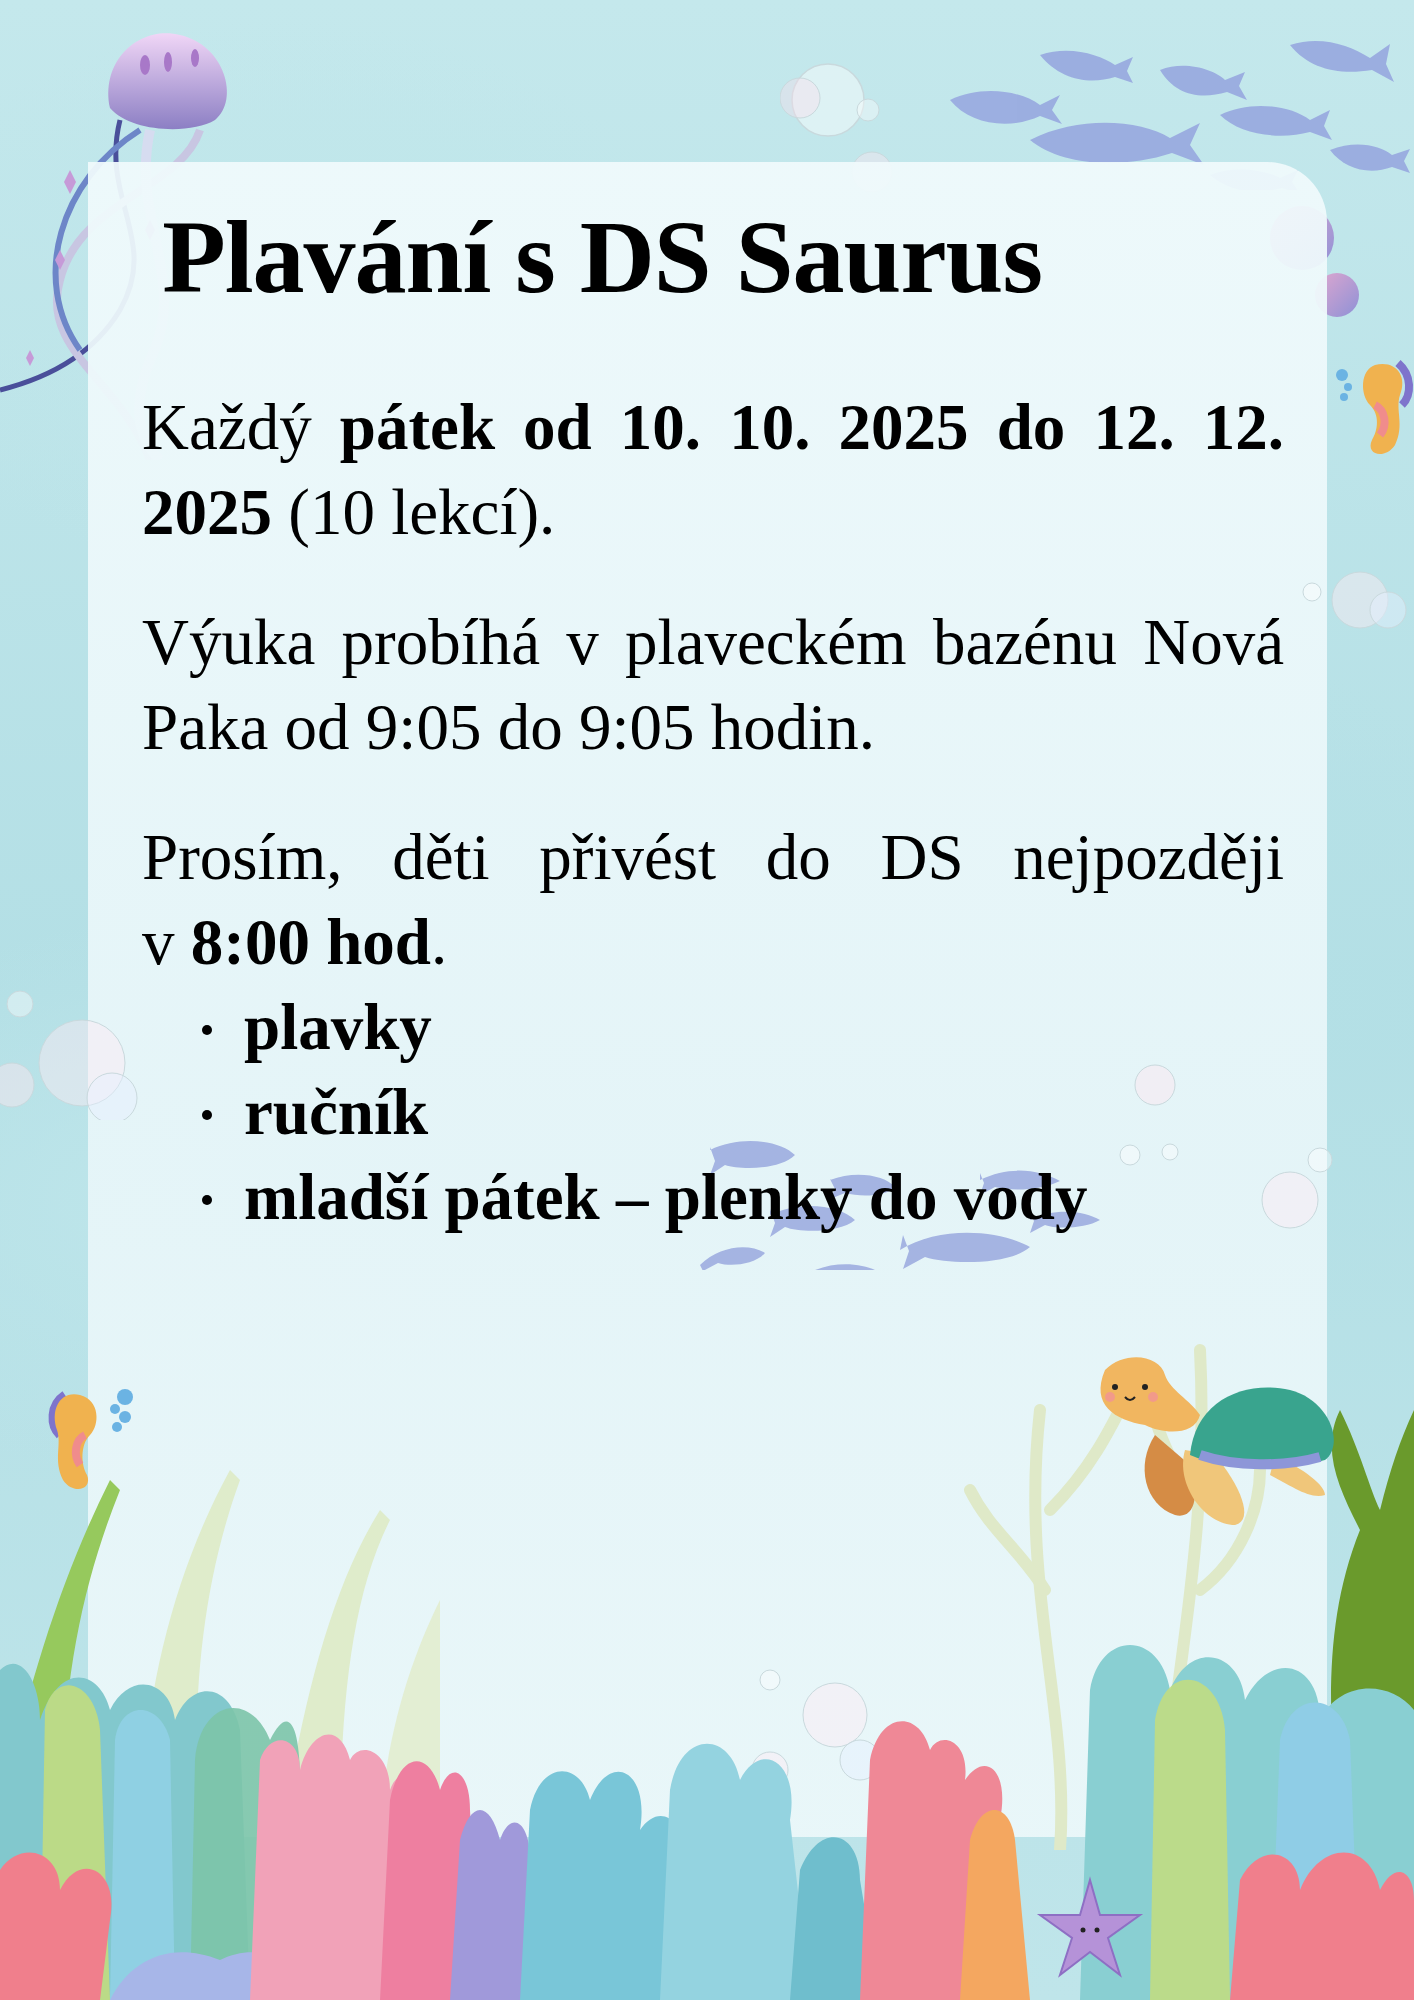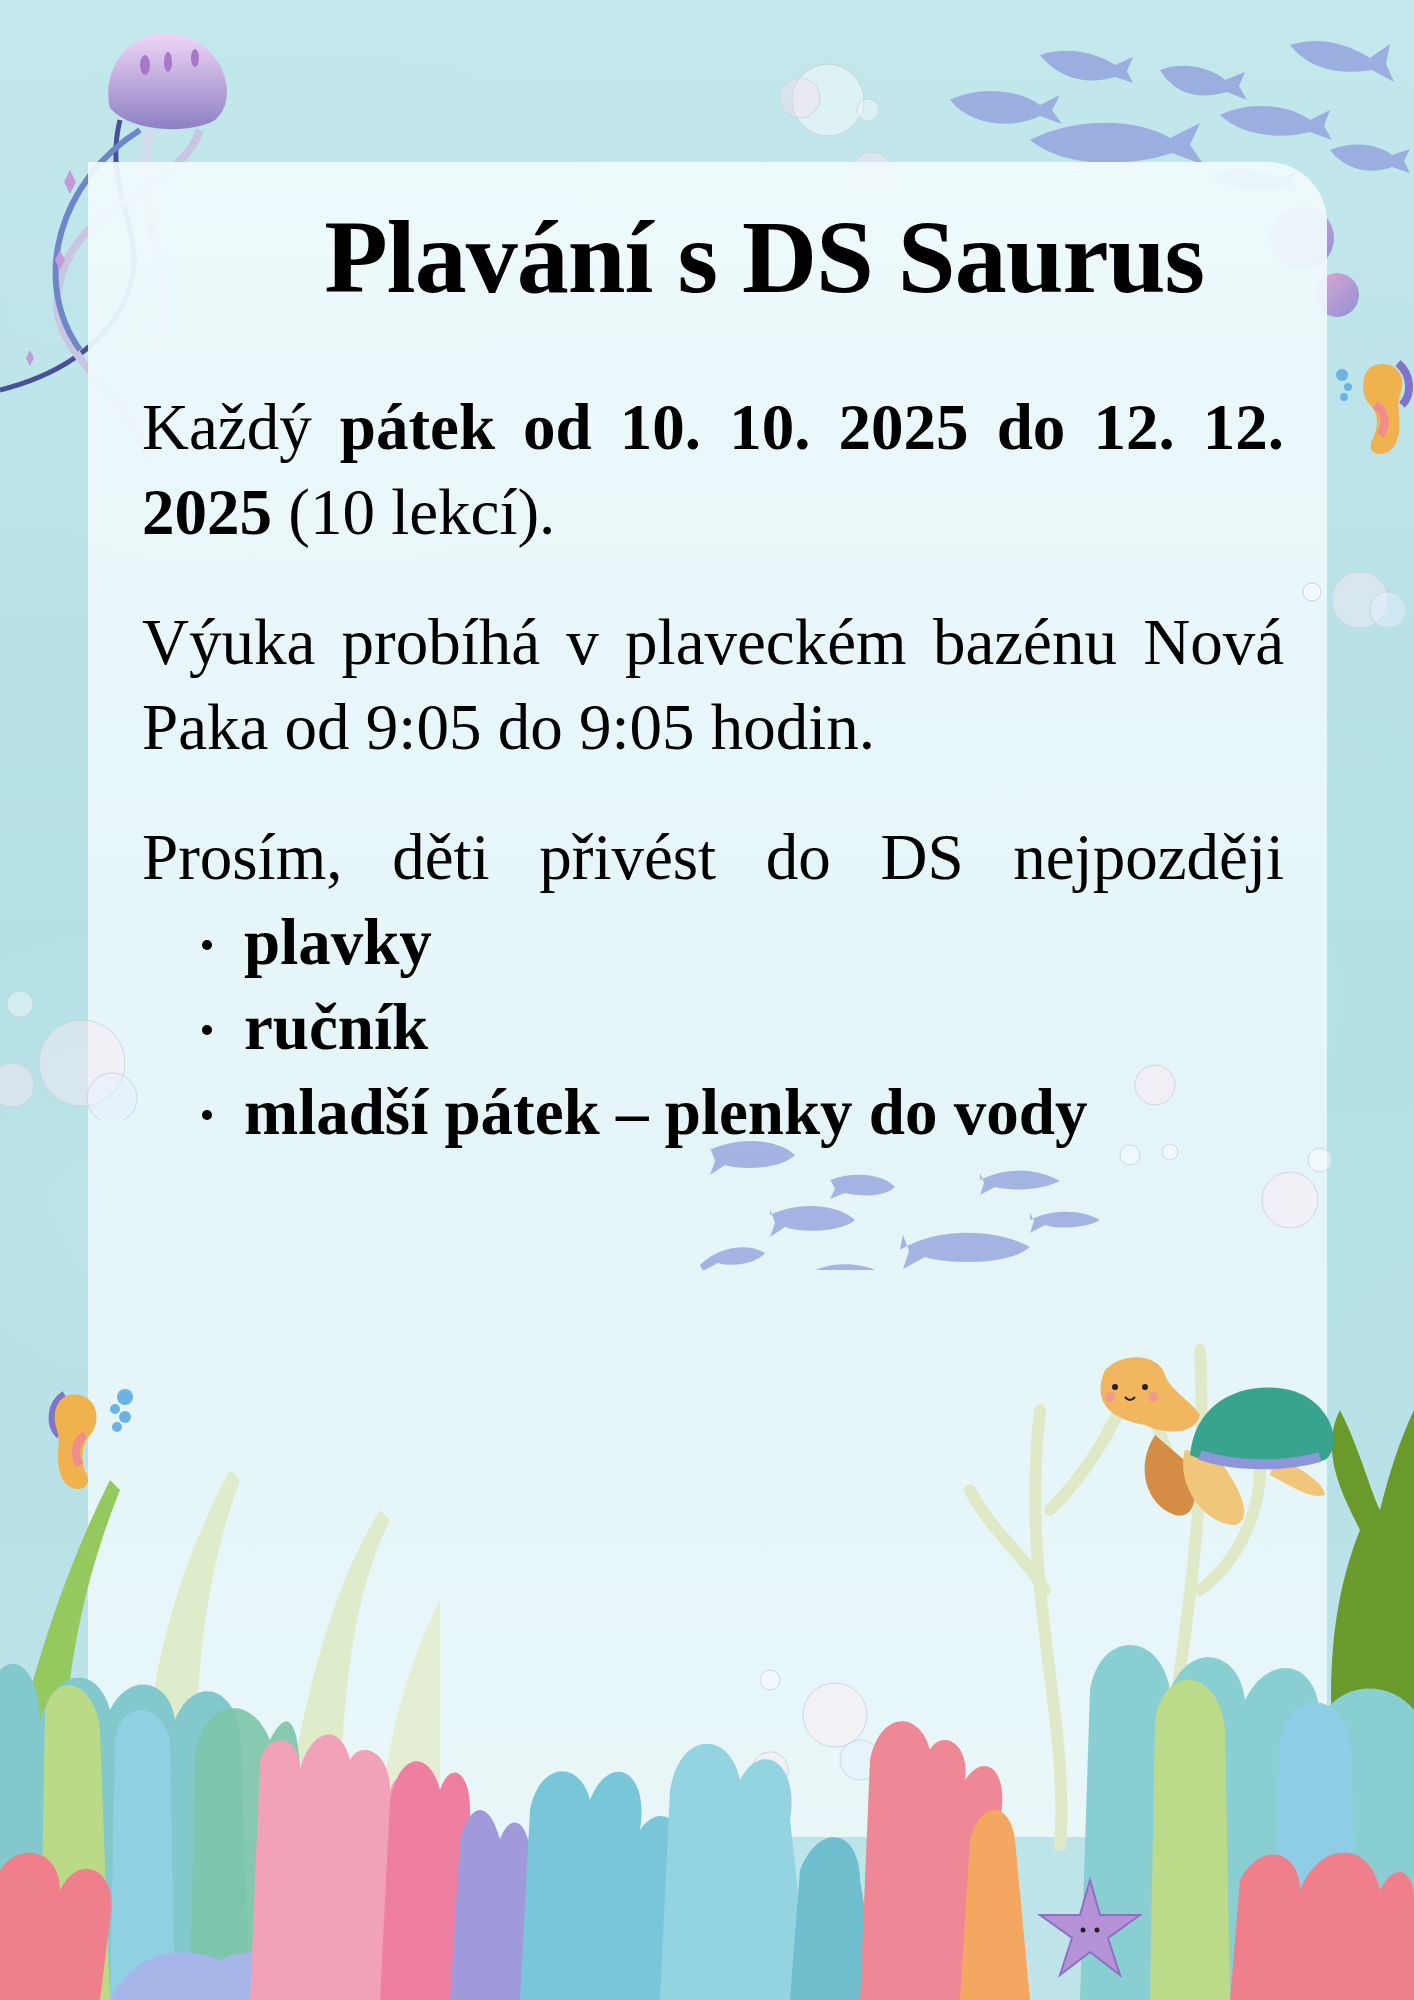--- a/index.html
+++ b/index.html
@@ -14,21 +14,21 @@
     color: #000;
   }
   .deco { position: absolute; pointer-events: none; }
   .panel {
     position: absolute; left: 88px; top: 162px; width: 1239px; height: 1675px;
     background: linear-gradient(180deg, rgba(240,250,252,0.94) 0%, rgba(232,246,249,0.92) 60%, rgba(236,248,250,0.93) 100%);
     border-top-right-radius: 60px;
   }
   .title {
     position: absolute; left: 0; width: 1204px; top: 205px;
-    text-align: right; font-weight: bold; font-size: 104px; line-height: 1;
+    text-align: center; font-weight: bold; font-size: 104px; line-height: 1;
     letter-spacing: -1px;
   }
   .content {
     position: absolute; left: 142px; width: 1142px; top: 385px;
     font-size: 65px; line-height: 85px;
   }
   .para { text-align: justify; margin: 0; }
   .gap { height: 45px; }
   b { font-weight: bold; }
   .heading-u { text-decoration: underline; text-decoration-thickness: 2px; text-underline-offset: 6px; margin-top: 45px; }
@@ -124,20 +124,23 @@
 
 <div class="content">
   <p class="para">
     <span>Každý </span><b>pátek od 10. 10. 2025 do 12. 12. 2025</b>
     <span>(10 lekcí).</span>
   </p>
   <div class="gap"></div>
   <p class="para">Výuka probíhá v plaveckém bazénu Nová Paka od 9:05 do 9:05 hodin.</p>
   <div class="gap"></div>
   <p class="para" style="text-align-last:justify"><span>Prosím, děti přivést do DS nejpozději</span></p>
+  <p class="para">
+    <span>v </span><b>8:00 hod</b><span>.</span>
+  </p>
   <ul class="pack">
     <li>plavky</li>
     <li>ručník</li>
     <li>mladší pátek – plenky do vody</li>
   </ul>
 </div>
 
 <svg class="deco" style="left:0;top:990px" width="140" height="130" viewBox="0 0 140 130">
   <circle cx="20" cy="14" r="13" fill="rgba(255,255,255,0.4)" stroke="#c9d9dd"></circle>
   <circle cx="82" cy="73" r="43" fill="rgba(255,235,245,0.45)" stroke="#c9d9dd"></circle>

